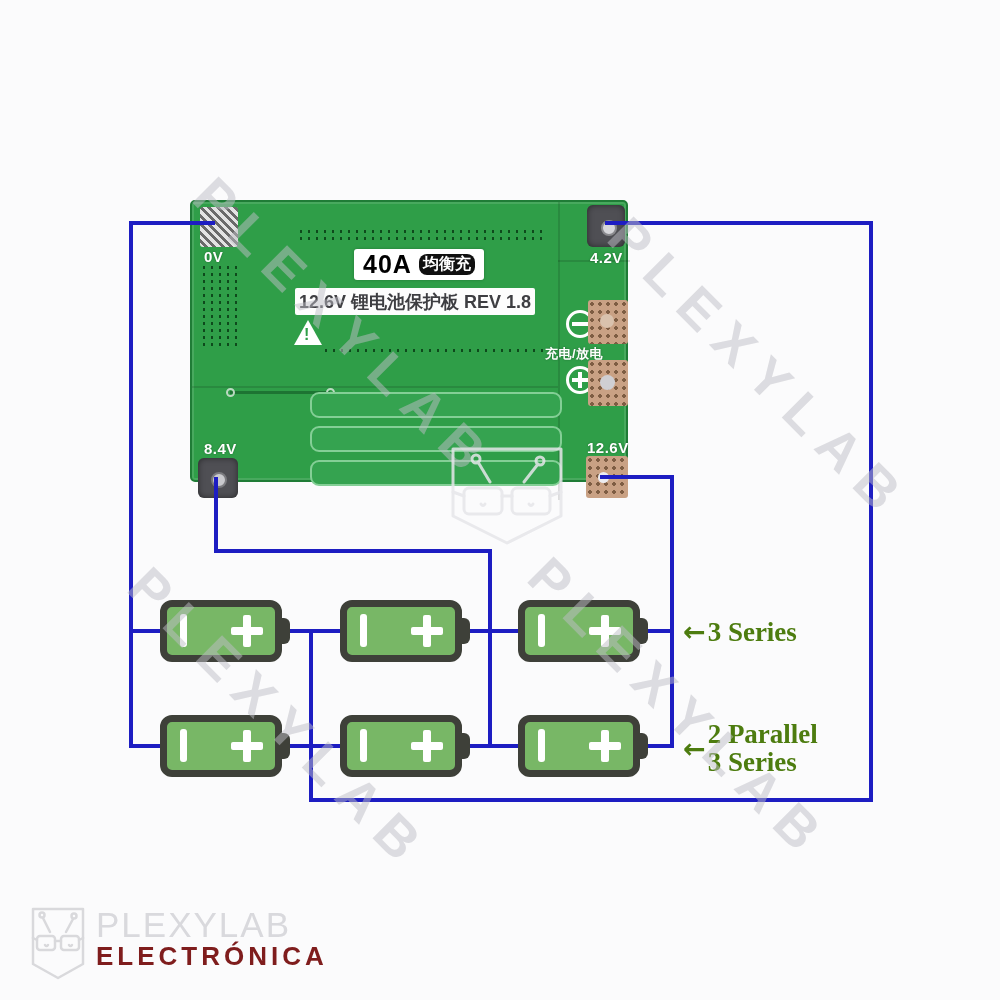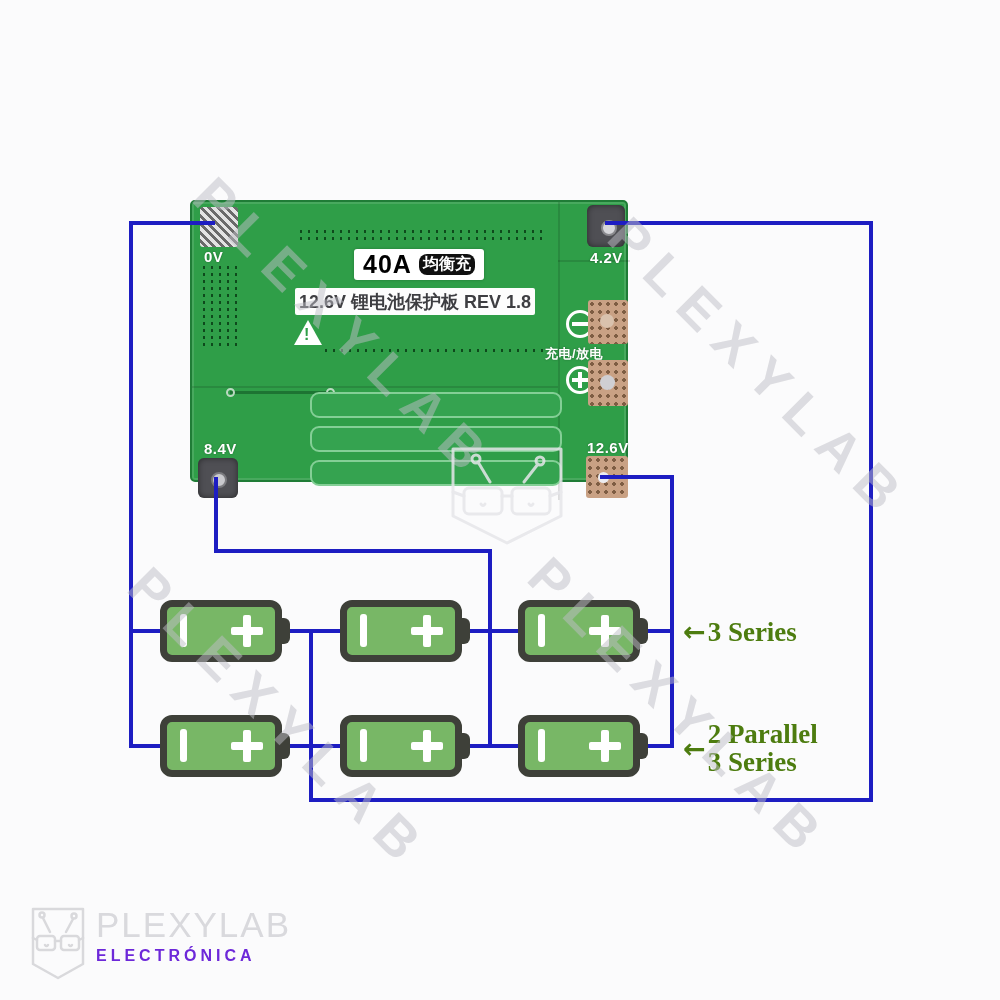--- a/index.html
+++ b/index.html
@@ -65,21 +65,21 @@
 
   
   .wm{position:absolute;color:rgba(190,190,198,.5);font-size:54px;font-weight:600;letter-spacing:14px;
       transform:rotate(45deg);transform-origin:left top;z-index:10;white-space:nowrap;pointer-events:none;}
   #wm-robot{position:absolute;left:448px;top:444px;z-index:10;opacity:.85;pointer-events:none;}
 
   
   #footer-logo{position:absolute;left:30px;top:906px;display:flex;z-index:5;}
   #footer-text{margin-left:10px;}
   #brand{font-size:35px;letter-spacing:2px;color:#d9d9dd;font-weight:400;line-height:38px;}
-  #brand-sub{font-size:16px;letter-spacing:4px;color:#6d28d9;font-weight:bold;line-height:24px;}
+  #brand-sub{font-size:26px;letter-spacing:4px;color:#7f1d1d;font-weight:bold;line-height:24px;}
 </style>
 </head>
 <body>
 
 <div id="canvas">
 
   <div id="board">
 
     <div class="seam" style="left:0;top:184px;width:366px;height:2px;"></div>
     <div class="seam" style="left:366px;top:0;width:2px;height:298px;"></div>

